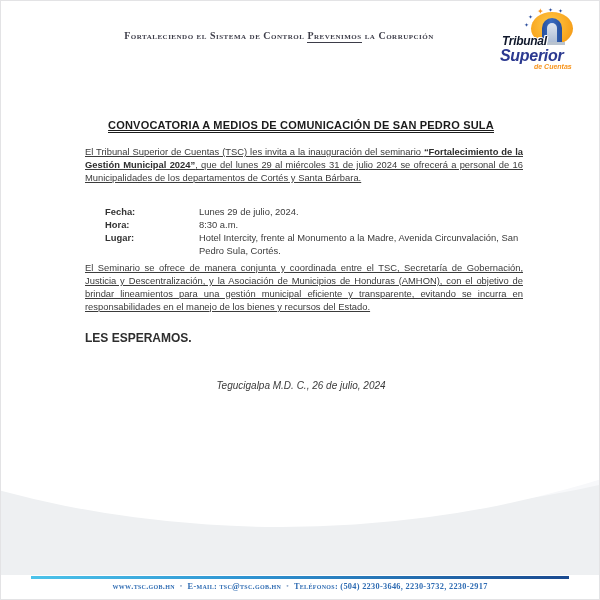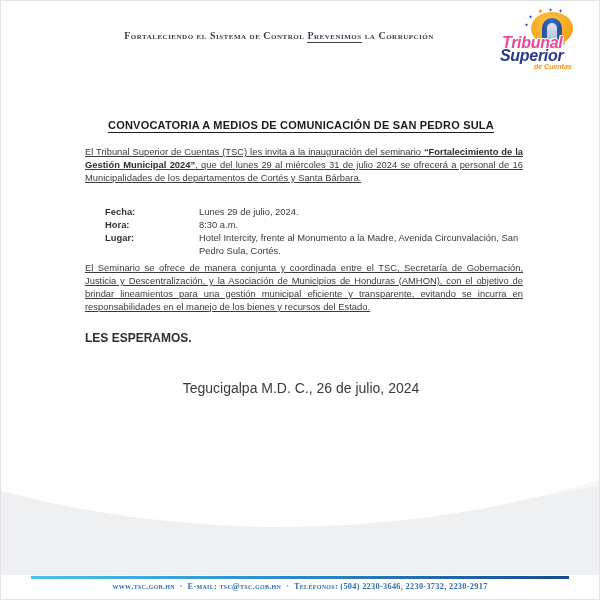--- a/index.html
+++ b/index.html
@@ -53,22 +53,22 @@
     border-radius:5px 5px 0 0;
   }
   .logo-base {
     position:absolute; top:30px; left:8px; width:26px; height:3px;
     background:#b9c3cf;
   }
   .logo-star { position:absolute; font-size:6px; color:#2d4f9e; line-height:1; }
   .logo-star.orange { color:#f7941d; font-size:8px; }
   .logo-t1 {
     position:absolute; left:2px; top:24px;
-    font-style:italic; font-weight:bold; font-size:16px; letter-spacing:-0.3px;
-    color:#ec4899;
+    font-style:italic; font-weight:bold; font-size:12px; letter-spacing:-0.3px;
+    color:#0f172a;
     text-shadow:-1px 0 #fff,1px 0 #fff,0 -1px #fff,0 1px #fff,-1px -1px #fff,1px 1px #fff;
   }
   .logo-t2 {
     position:absolute; left:0px; top:37px;
     font-style:italic; font-weight:bold; font-size:16px; letter-spacing:-0.3px;
     color:#2b3990;
     text-shadow:-1px 0 #fff,1px 0 #fff,0 -1px #fff,0 1px #fff,-1px -1px #fff,1px 1px #fff;
   }
   .logo-t3 {
     position:absolute; left:34px; top:53px;
@@ -76,21 +76,21 @@
     color:#f7941d;
   }
 
   
   .doc-title {
     position:absolute; top:114px; left:40px; width:520px;
     text-align:center;
   }
   .doc-title span {
     font-weight:bold; font-size:11px; letter-spacing:0.2px; color:#1c1c1c;
-    border-bottom:1.5px solid #1c1c1c; padding-bottom:1px;
+    border-bottom:1.5px solid #1c1c1c; padding-bottom:1px;text-decoration:underline;
   }
 
   .para {
     position:absolute; left:84px; width:438px;
     font-size:9.4px; line-height:12.9px;
     text-align:justify; color:#3b3b3b;text-decoration:underline;
   }
   .p1 { top:145px; }
   .p2 { top:261px; }
   .para b { color:#2e2e2e; }
@@ -100,21 +100,21 @@
   .detail-label { width:72px; font-weight:bold; color:#333333; flex:0 0 72px; }
   .detail-value { flex:1; color:#3b3b3b;margin-left:22px; }
 
   .closing {
     position:absolute; left:84px; top:330px;
     font-weight:bold; font-size:12px; color:#2e2e2e;
   }
 
   .dateline {
     position:absolute; left:40px; top:379px; width:520px;
-    text-align:center; font-size:14px; color:#3a3a3a;
+    text-align:center; font-style:italic; font-size:10px; color:#3a3a3a;
   }
 
   
   .footer-line {
     position:absolute; left:30px; top:575px; width:538px; height:3px;
     background:linear-gradient(to right,#4cc3ea 0%,#2f94d2 40%,#1a4a90 100%);
   }
   .footer-text {
     position:absolute; left:30px; top:581px; width:538px;
     text-align:center;

